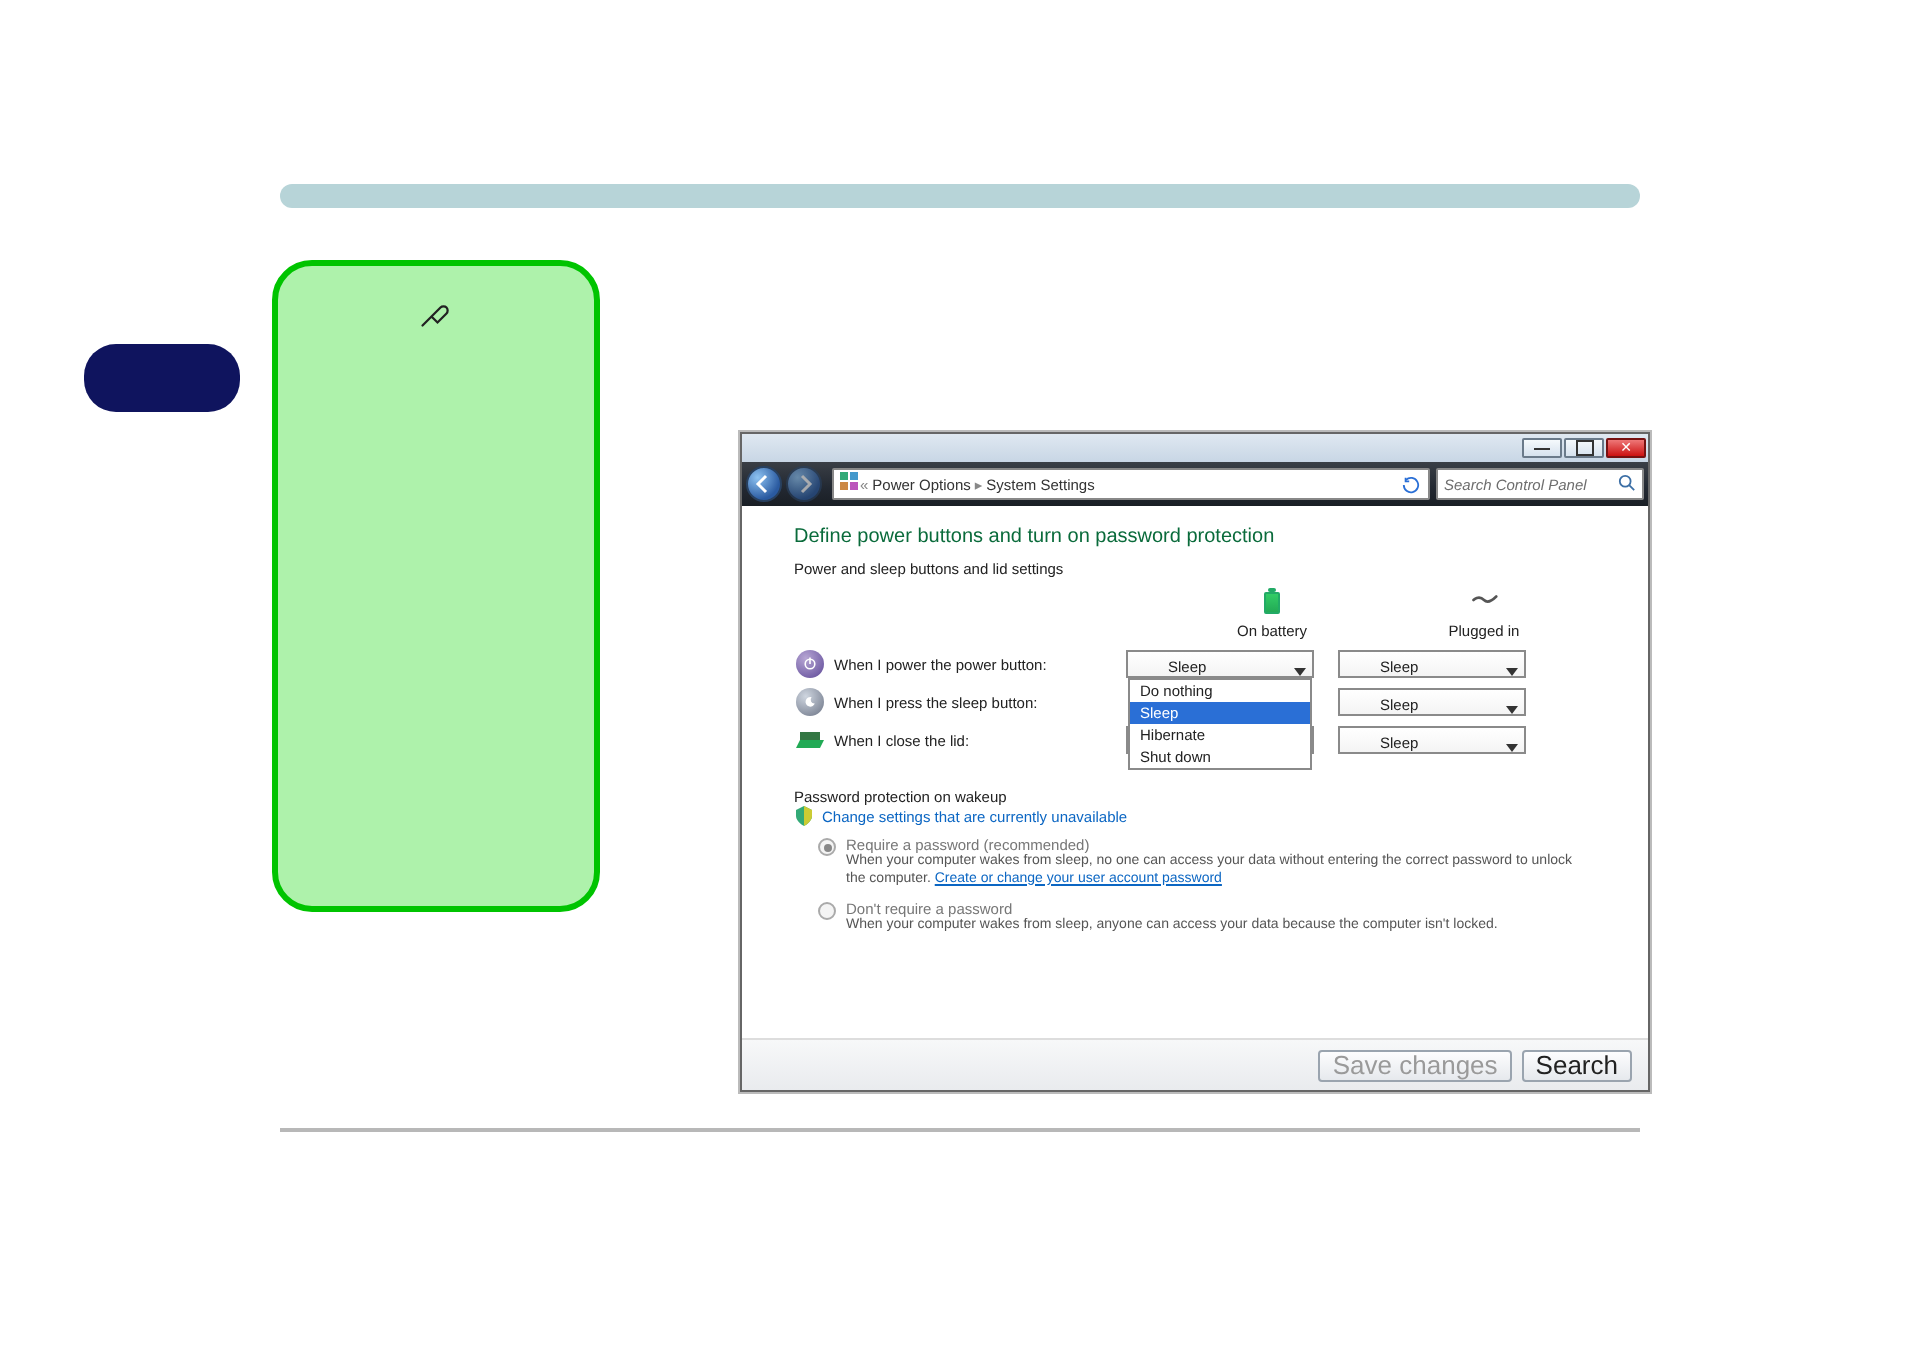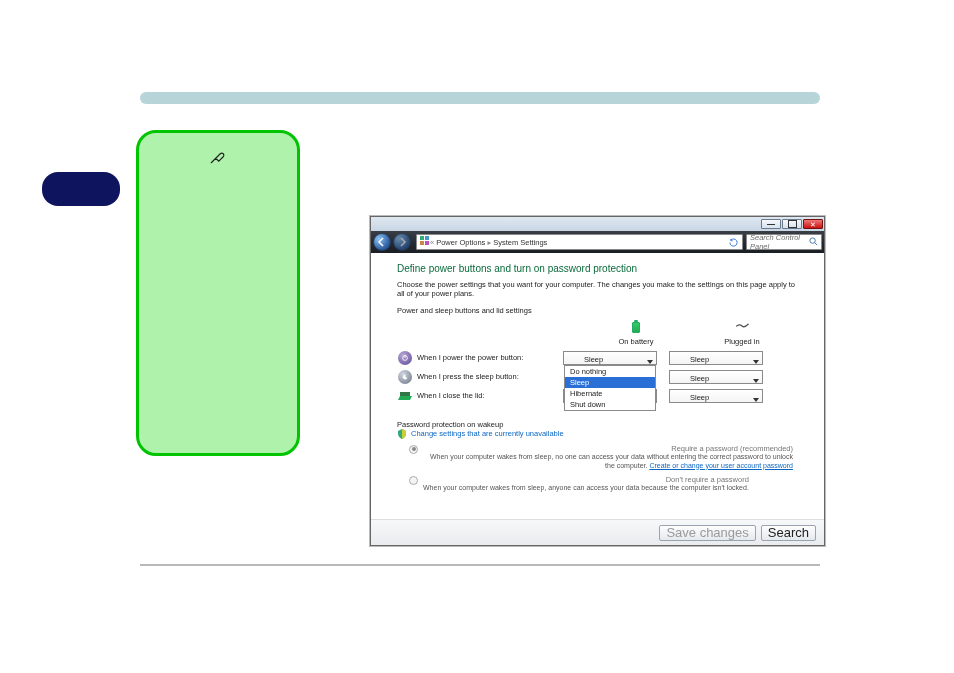--- a/index.html
+++ b/index.html
@@ -115,21 +115,21 @@
     display: flex;
     align-items: center;
     padding: 0 3px;
     color: #333;
     font-size: 7.5px;
   }
   .addr .crumb { margin: 0 2px; }
   .addr .sep { color:#888; }
   .addr .refresh { margin-left:auto; width:12px; display:flex; justify-content:center; }
   .searchbox {
-    width: 76px; height: 16px;
+    width: 104px; height: 16px;
     background: #fff;
     border: 1px solid #888;
     border-radius: 1px;
     display: flex;
     align-items: center;
     padding: 0 3px;
     color: #6d6d6d;
     font-style: italic;
     font-size: 7.5px;
   }
@@ -213,21 +213,21 @@
 
   
   .pw-section {
     margin-top: 16px;
   }
   .pw-head { font-size:7.5px; margin-bottom:0; }
   .shield-line { display:flex; align-items:center; gap:4px; font-size:7.5px; margin-bottom:5px; }
   .shield-line a { color:#0b66c3; text-decoration:none; }
   .shield { width:10px; height:10px; }
 
-  .radio-row { display:flex; align-items:flex-start; gap:5px; margin-left:12px; margin-bottom:5px;text-align:right; }
+  .radio-row { display:flex; align-items:flex-start; gap:5px; margin-left:12px; margin-bottom:5px; }
   .radio-circle {
     width:9px; height:9px; border-radius:50%;
     border:1px solid #aaa; background:#f4f4f4;
     flex-shrink:0; margin-top:1px;
     display:flex; align-items:center; justify-content:center;
   }
   .radio-circle.dot::after { content:""; width:4px; height:4px; border-radius:50%; background:#888; }
   .radio-text { font-size:7.5px; }
   .radio-text .hd { color:#777; display:block; }
   .radio-text .body { color:#555; font-size:7px; display:block; max-width:370px; line-height:1.25; }
@@ -337,21 +337,20 @@
         <svg width="9" height="9" viewBox="0 0 10 10">
             <circle cx="4" cy="4" r="3" stroke="#3b6ea5" fill="none"></circle>
             <line x1="6.2" y1="6.2" x2="9" y2="9" stroke="#3b6ea5"></line>
           </svg>
       </span>
     </div>
   </div>
 
   <div class="content">
     <div class="page-title">Define power buttons and turn on password protection</div>
-    <div class="page-desc">Choose the power settings that you want for your computer. The changes you make to the settings on this page apply to all of your power plans.</div>
     <div class="section-head">Power and sleep buttons and lid settings</div>
 
     <div class="cols-header">
       <div></div>
       <div class="col-label">
         <span class="battery-icon"></span>
         <span>On battery</span>
       </div>
       <div class="col-label">
         <span class="plug-icon">

